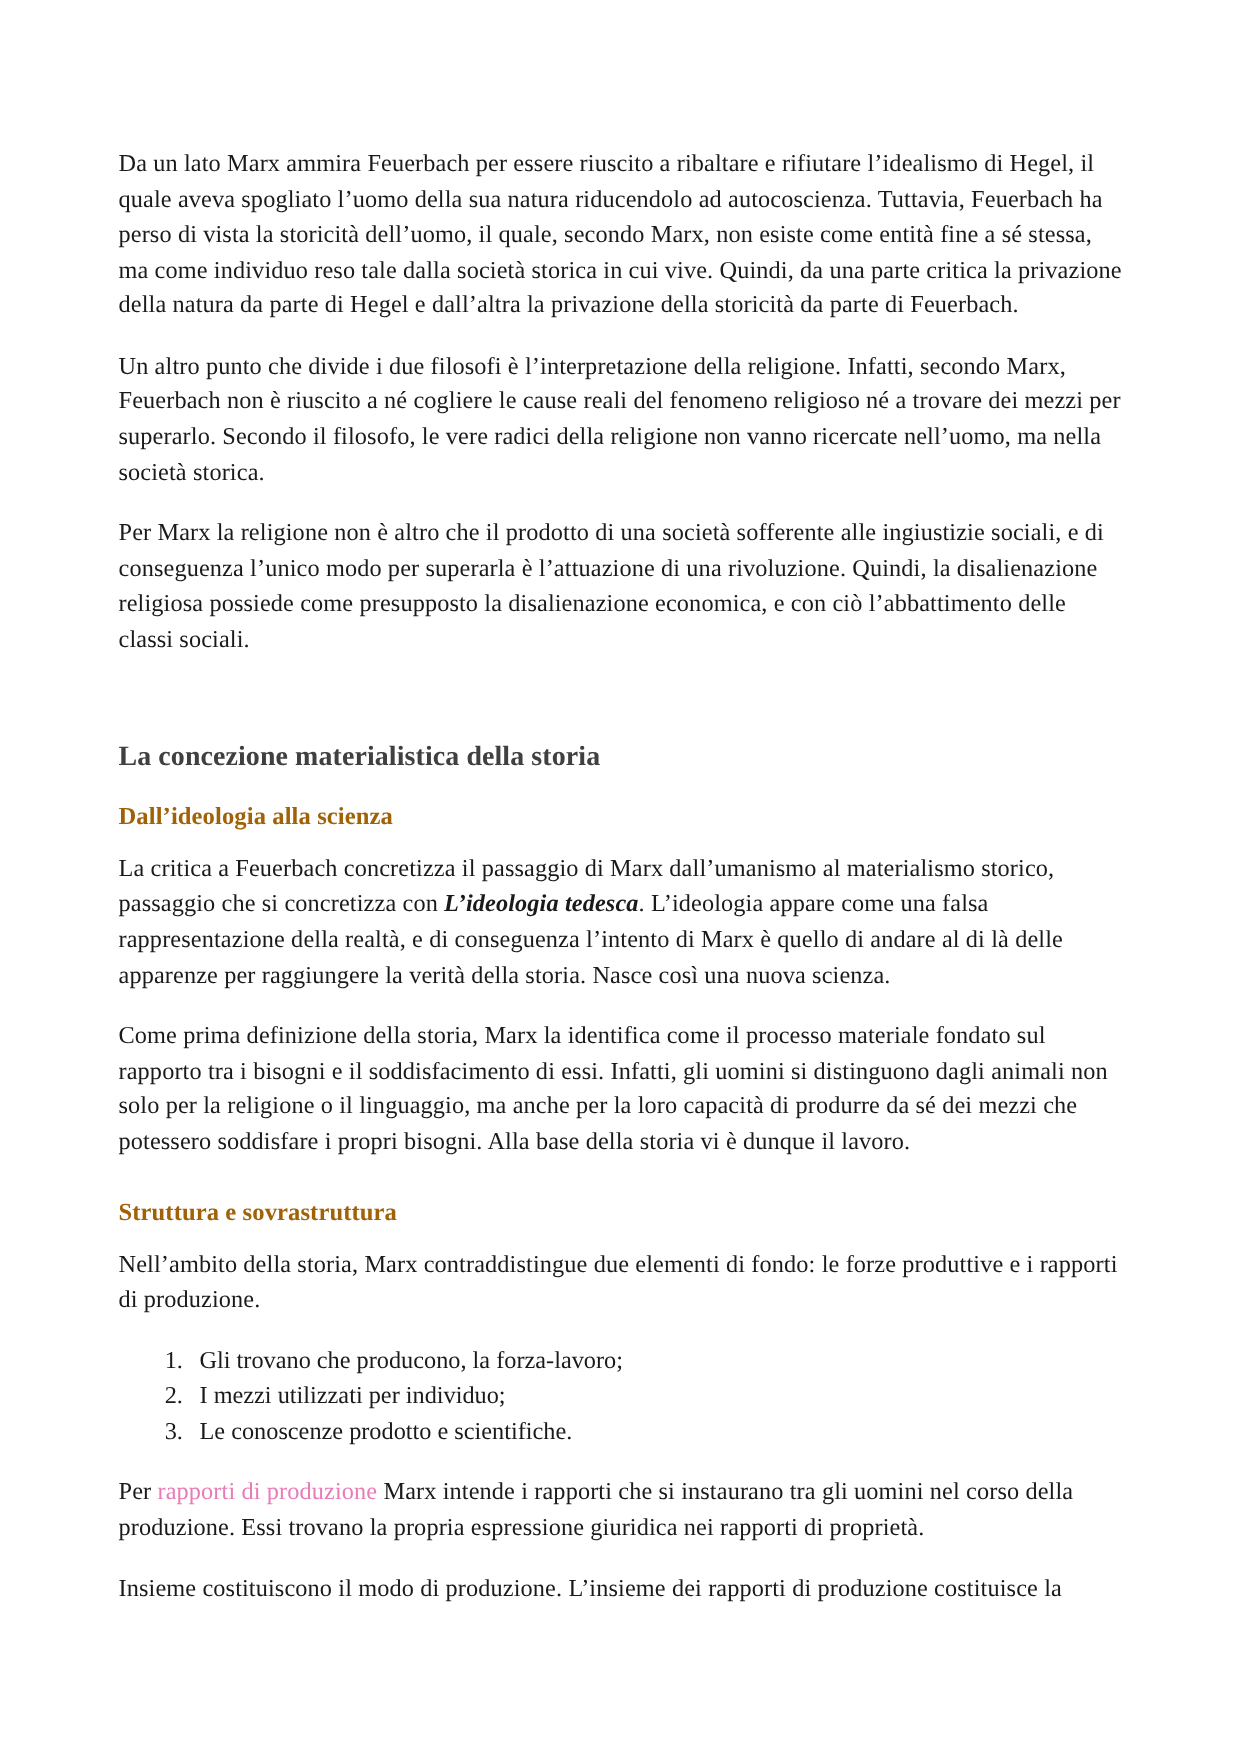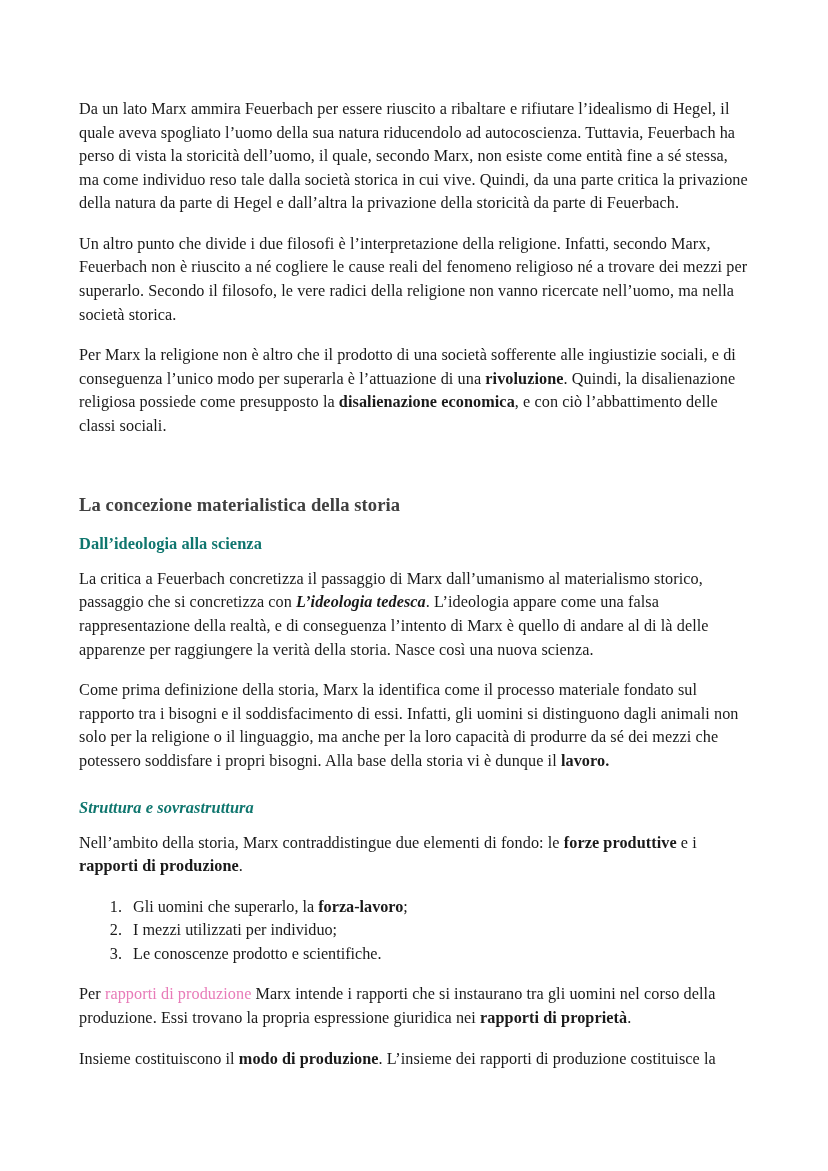--- a/index.html
+++ b/index.html
@@ -45,42 +45,41 @@
     font-weight: bold;
     color: #404040;
     letter-spacing: 0.004em;
   }
 
   h3.sub-heading {
     margin: 0 0 13px 0;
     font-size: 16.4px;
     line-height: 1.3;
     font-weight: bold;
-    color: #0f766e;
+    color: #a16207;
     letter-spacing: 0.004em;
   }
 
   h3.sub-heading.spaced-above {
     margin-top: 24px;
-    font-style: italic;
   }
 
   ol.numbered-list {
     margin: 0 0 17px 0;
     padding: 0 0 0 47px;
     font-size: 16.2px;
     line-height: 1.455;
     list-style-position: outside;
   }
   ol.numbered-list li {
     padding-left: 7px;
     margin: 0;
   }
 
-  strong { font-weight: bold; }
+  strong { font-weight: normal; }
   em.bold-italic { font-weight: bold; font-style: italic; }
   span.hl { color: #e87bb8; }
 </style>
 </head>
 <body>
 
 <div class="page">
   <div class="content">
 
     <p class="para"><span>Da un lato Marx ammira Feuerbach per essere riuscito a ribaltare e rifiutare l’idealismo di Hegel, il quale aveva spogliato l’uomo della sua natura riducendolo ad autocoscienza. Tuttavia, Feuerbach ha perso di vista la storicità dell’uomo, il quale, secondo Marx, non esiste come entità fine a sé stessa, ma come individuo reso tale dalla società storica in cui vive. Quindi, da una parte critica la privazione della natura da parte di Hegel e dall’altra la privazione della storicità da parte di Feuerbach.</span></p>
@@ -97,21 +96,21 @@
     <p class="para"><span>La critica a Feuerbach concretizza il passaggio di Marx dall’umanismo al materialismo storico, passaggio che si concretizza con </span><em class="bold-italic">L’ideologia tedesca</em><span>. L’ideologia appare come una falsa rappresentazione della realtà, e di conseguenza l’intento di Marx è quello di andare al di là delle apparenze per raggiungere la verità della storia. Nasce così una nuova scienza.</span></p>
 
     <p class="para"><span>Come prima definizione della storia, Marx la identifica come il processo materiale fondato sul rapporto tra i bisogni e il soddisfacimento di essi. Infatti, gli uomini si distinguono dagli animali non solo per la religione o il linguaggio, ma anche per la loro capacità di produrre da sé dei mezzi che potessero soddisfare i propri bisogni. Alla base della storia vi è dunque il </span><strong>lavoro.</strong></p>
 
     <h3 class="sub-heading spaced-above">Struttura e sovrastruttura</h3>
 
     <p class="para"><span>Nell’ambito della storia, Marx contraddistingue due elementi di fondo: le </span><strong>forze produttive</strong><span> e i </span><strong>rapporti di produzione</strong><span>.</span></p>
 
 
     <ol class="numbered-list">
-      <li><span>Gli uomini che superarlo, la </span><strong>forza-lavoro</strong><span>;</span></li>
+      <li><span>Gli trovano che producono, la </span><strong>forza-lavoro</strong><span>;</span></li>
       <li><span>I mezzi utilizzati per individuo;</span></li>
       <li><span>Le conoscenze prodotto e scientifiche.</span></li>
     </ol>
 
     <p class="para"><span>Per </span><span class="hl">rapporti di produzione</span><span> Marx intende i rapporti che si instaurano tra gli uomini nel corso della produzione. Essi trovano la propria espressione giuridica nei </span><strong>rapporti di proprietà</strong><span>.</span></p>
 
     <p class="para"><span>Insieme costituiscono il </span><strong>modo di produzione</strong><span>. L’insieme dei rapporti di produzione costituisce la </span></p>
 
   </div>
 </div>

